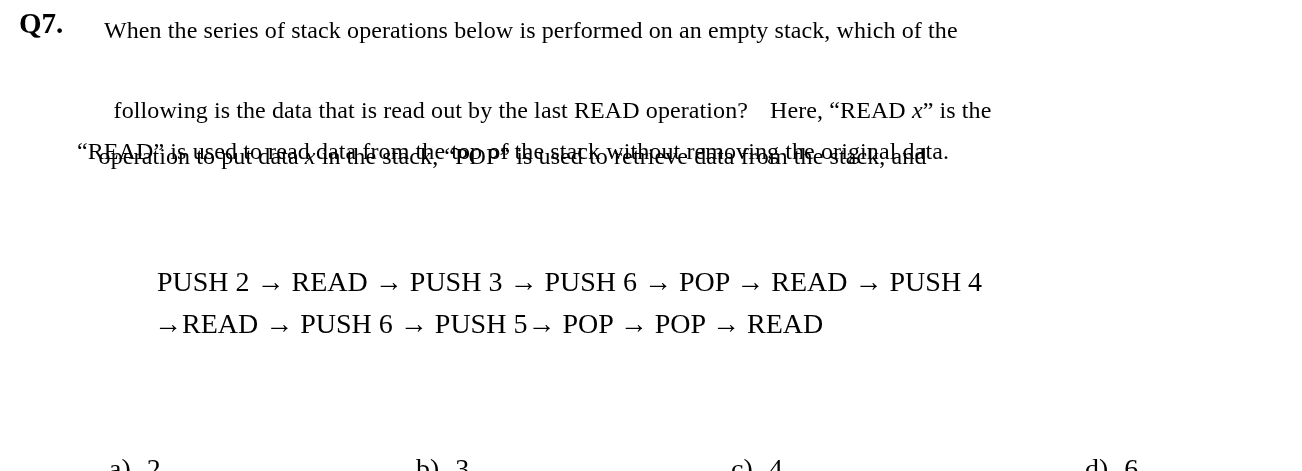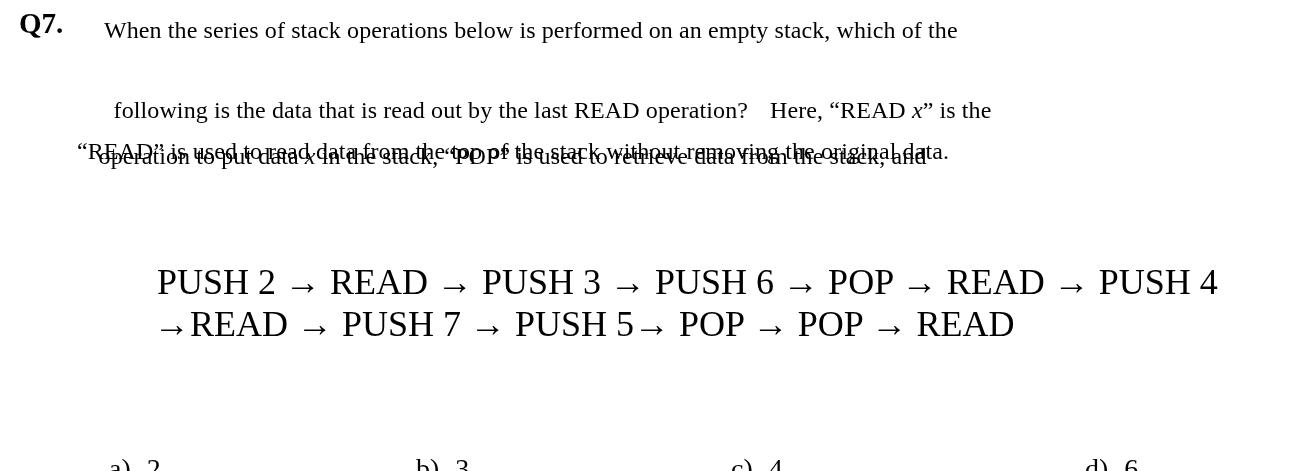--- a/index.html
+++ b/index.html
@@ -67,21 +67,21 @@
   .sequence-block {
     position: absolute;
     left: 0;
     top: 0;
     width: 1302px;
   }
 
   .seq-line {
     position: absolute;
     white-space: pre;
-    font-size: 36px;
+    font-size: 28px;
     line-height: 34px;
   }
 
   .seq-line-1 { left: 157px; top: 265px; }
   .seq-line-2 { left: 154px; top: 307px; }
 
   
   .options-row {
     position: absolute;
     left: 0;
@@ -128,21 +128,21 @@
 
     <div class="qline qline-3">
       <span>operation to put data </span><span class="italic-var">x</span><span> in the stack, “POP” is used to retrieve data from the stack, and</span>
     </div>
 
     <div class="qline qline-4">“READ” is used to read data from the top of the stack without removing the original data.</div>
   </div>
 
   <div class="sequence-block">
     <div class="seq-line seq-line-1">PUSH 2 → READ → PUSH 3 → PUSH 6 → POP → READ → PUSH 4</div>
-    <div class="seq-line seq-line-2">→READ → PUSH 7 → PUSH 5→ POP → POP → READ</div>
+    <div class="seq-line seq-line-2">→READ → PUSH 6 → PUSH 5→ POP → POP → READ</div>
   </div>
 
   <div class="options-row">
 
     <div class="option option-a">
       <span class="option-label">a)</span><span class="option-value">2</span>
     </div>
 
     <div class="option option-b">
       <span class="option-label">b)</span><span class="option-value">3</span>

